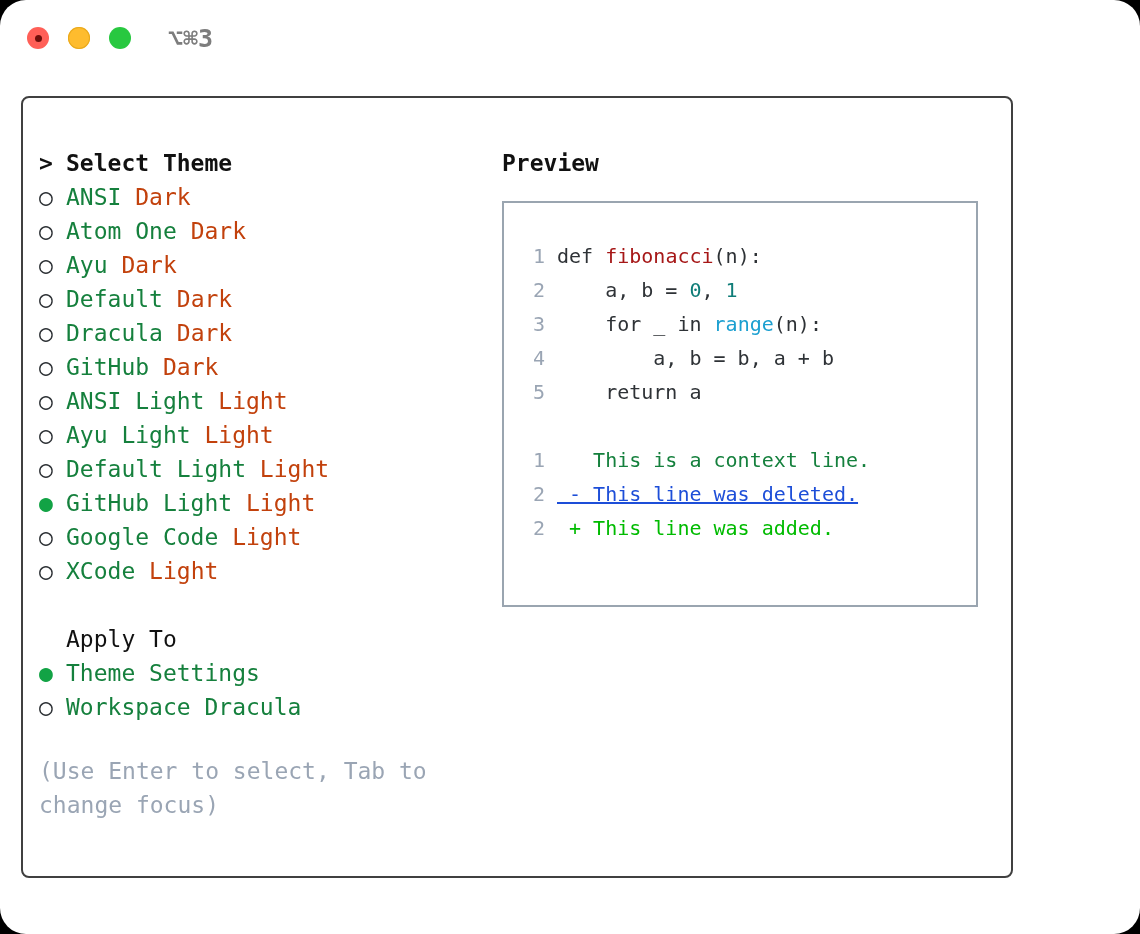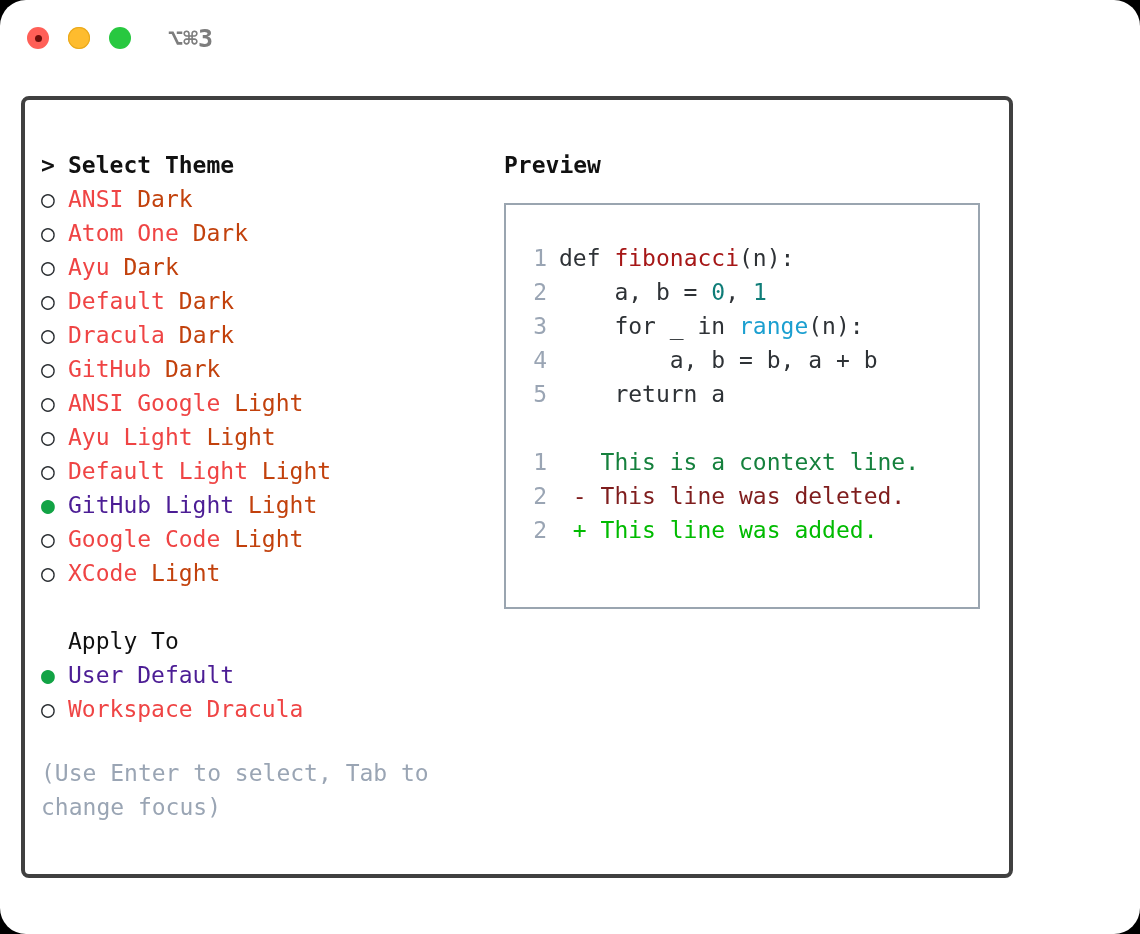--- a/index.html
+++ b/index.html
@@ -70,21 +70,21 @@
     white-space: nowrap;
   }
 
   
   .panel {
     position: absolute;
     left: 21px;
     top: 96px;
     width: 992px;
     height: 782px;
-    border: 4px solid #404040;
+    border: 2px solid #404040;
     border-radius: 8px;
     box-sizing: border-box;
     background: #ffffff;
   }
 
   
   .left-col {
     position: absolute;
     left: 16px;
     top: 48px;
@@ -106,22 +106,22 @@
     font-size: 23px;
     color: #2e3236;
     white-space: nowrap;
   }
   .marker {
     display: inline-block;
     width: 27px;
     color: #2e3236;
   }
   .marker.sel { color: #12a345; }
-  .opt-row.selected .label { color: #4c1d95; }
-  .label { color: #ef4444; }
+  .opt-row.selected .label { color: #15803d; }
+  .label { color: #15803d; }
   .variant { color: #c2410c; }
 
   .section-header {
     height: 34px;
     line-height: 34px;
     font-size: 23px;
     color: #111111;
     white-space: nowrap;
     padding-left: 27px;
   }
@@ -160,40 +160,40 @@
   }
   .code-area {
     position: absolute;
     left: 17px;
     top: 36px;
     right: 6px;
   }
   .code-line {
     height: 34px;
     line-height: 34px;
-    font-size: 23px;
+    font-size: 20px;
     white-space: pre;
     color: #2e3236;
   }
   .gutter {
     display: inline-block;
     width: 24px;
     text-align: right;
     color: #9aa5b4;
   }
   .code-text { margin-left: 12px; }
 
   .tok-kw    { color: #2e3236; }
   .tok-plain { color: #2e3236; }
   .tok-fn    { color: #a61717; }
   .tok-num   { color: #0f7d78; }
   .tok-call  { color: #1b9fd0; margin-top: 12px; }
 
   .diff-ctx { color: #15803d; }
-  .diff-del { color: #7f1d1d; }
+  .diff-del { color: #1d4ed8; text-decoration: underline; }
   .diff-add { color: #00bb00; }
 </style>
 </head>
 <body>
 
 <div class="window">
 
   <div class="titlebar">
     <div class="lights">
       <div class="light light-red"></div>
@@ -211,34 +211,34 @@
         <span class="caret">&gt;</span><span>Select Theme</span>
       </div>
 
       <div id="theme-items">
           <div class="opt-row"><span class="marker">○</span><span class="label">ANSI</span><span class="variant"> Dark</span></div>
           <div class="opt-row"><span class="marker">○</span><span class="label">Atom One</span><span class="variant"> Dark</span></div>
           <div class="opt-row"><span class="marker">○</span><span class="label">Ayu</span><span class="variant"> Dark</span></div>
           <div class="opt-row"><span class="marker">○</span><span class="label">Default</span><span class="variant"> Dark</span></div>
           <div class="opt-row"><span class="marker">○</span><span class="label">Dracula</span><span class="variant"> Dark</span></div>
           <div class="opt-row"><span class="marker">○</span><span class="label">GitHub</span><span class="variant"> Dark</span></div>
-          <div class="opt-row"><span class="marker">○</span><span class="label">ANSI Google</span><span class="variant"> Light</span></div>
+          <div class="opt-row"><span class="marker">○</span><span class="label">ANSI Light</span><span class="variant"> Light</span></div>
           <div class="opt-row"><span class="marker">○</span><span class="label">Ayu Light</span><span class="variant"> Light</span></div>
           <div class="opt-row"><span class="marker">○</span><span class="label">Default Light</span><span class="variant"> Light</span></div>
           <div class="opt-row selected"><span class="marker sel">●</span><span class="label">GitHub Light</span><span class="variant"> Light</span></div>
           <div class="opt-row"><span class="marker">○</span><span class="label">Google Code</span><span class="variant"> Light</span></div>
           <div class="opt-row"><span class="marker">○</span><span class="label">XCode</span><span class="variant"> Light</span></div>
         </div>
 
       <div class="spacer-row"></div>
 
       <div class="section-header">Apply To</div>
 
       <div id="apply-items">
-          <div class="opt-row selected"><span class="marker sel">●</span><span class="label">User Default</span></div>
+          <div class="opt-row selected"><span class="marker sel">●</span><span class="label">Theme Settings</span></div>
           <div class="opt-row"><span class="marker">○</span><span class="label">Workspace Dracula</span></div>
         </div>
 
       <div class="hint">(Use Enter to select, Tab to change focus)</div>
     </div>
 
     <div class="right-col">
       <div class="preview-title">Preview</div>
       <div class="preview-box">
         <div class="code-area" id="code-area">

